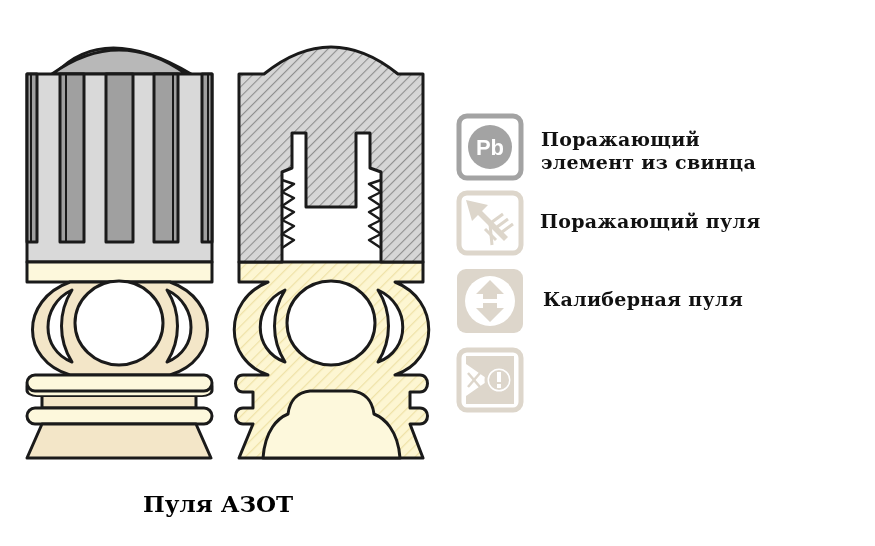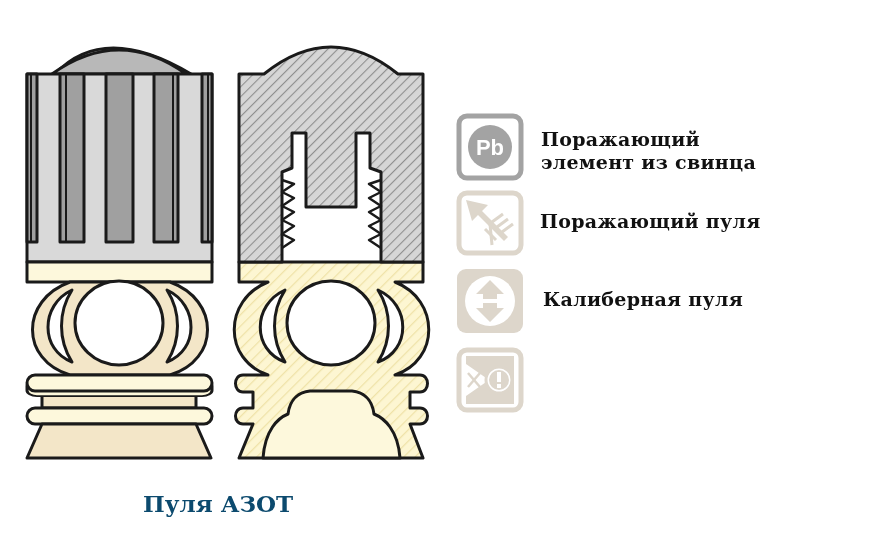--- a/index.html
+++ b/index.html
@@ -1,19 +1,19 @@
 <!DOCTYPE html>
 <html><head>
 <meta charset="utf-8">
 <style>
   html, body { margin:0; padding:0; background:#ffffff; }
   body { width:875px; height:546px; position:relative; overflow:hidden; font-family:"DejaVu Serif", serif; }
   .drawing { position:absolute; left:0; top:0; }
   .label { position:absolute; font-family:"DejaVu Serif", serif; font-weight:bold; color:#111; font-size:19px; line-height:23px; letter-spacing:0.3px; }
-  .caption { position:absolute; left:143px; top:490px; font-family:"DejaVu Serif", serif; font-weight:bold; font-size:23px; color:#0c4a6e; }
+  .caption { position:absolute; left:143px; top:490px; font-family:"DejaVu Serif", serif; font-weight:bold; font-size:23px; color:#000000; }
 </style>
 </head>
 <body>
 
 <svg class="drawing" width="875" height="546" viewBox="0 0 875 546" xmlns="http://www.w3.org/2000/svg">
   <defs>
     <pattern id="hatchGray" patternUnits="userSpaceOnUse" width="7" height="7" patternTransform="rotate(45)">
       <rect width="7" height="7" fill="#d6d6d6"></rect>
       <line x1="0" y1="0" x2="0" y2="7" stroke="#8f8f8f" stroke-width="2.2"></line>
     </pattern>

